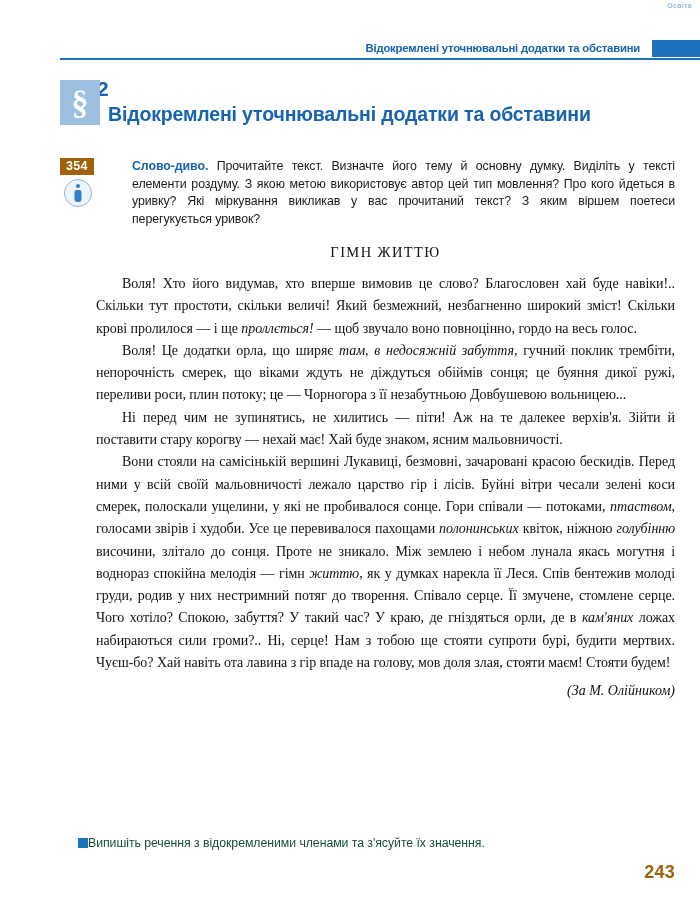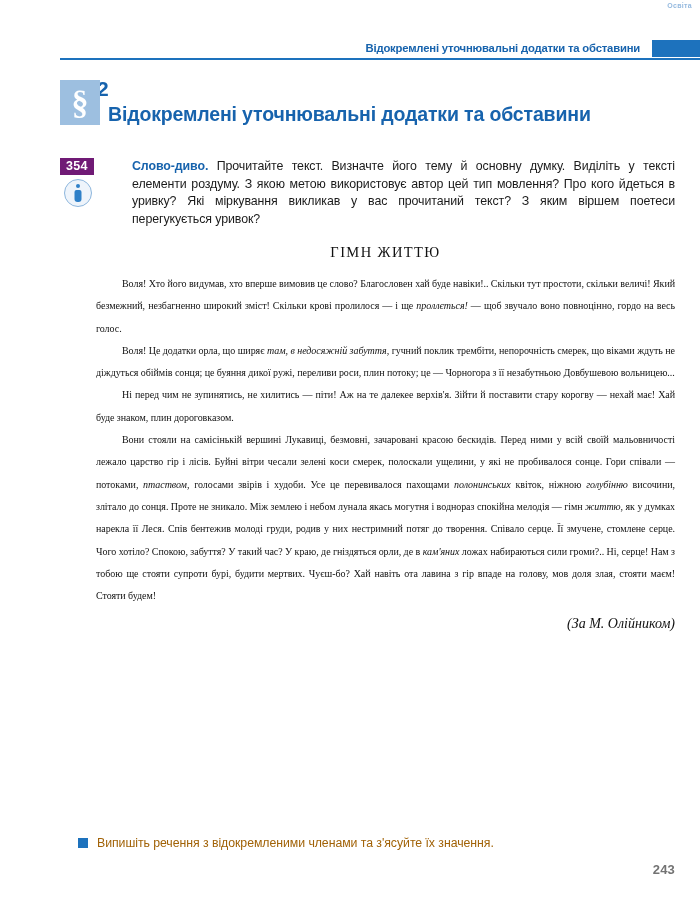--- a/index.html
+++ b/index.html
@@ -111,21 +111,21 @@
     right: 25px;
   }
   .ex-gutter {
     position: absolute;
     left: 0;
     top: 0;
     width: 38px;
   }
   .ex-number {
     display: block;
-    background: #701a75;
+    background: #a16207;
     color: #ffffff;
     font-size: 12.5px;
     font-weight: bold;
     text-align: center;
     padding: 1px 0 2px 0;
     width: 34px;
     letter-spacing: 0.3px;
   }
   .ex-icon {
     margin-top: 4px;
@@ -181,21 +181,21 @@
   }
   .reading-title {
     text-align: center;
     font-size: 14.5px;
     line-height: 18px;
     letter-spacing: 1.4px;
     margin-bottom: 12px;
   }
   .reading p {
     margin: 0;
-    font-size: 10px;
+    font-size: 14px;
     line-height: 22.3px;
     text-align: justify;
     text-indent: 26px;
     letter-spacing: -0.05px;
   }
   .reading p em {
     font-style: italic;
   }
   .attribution {
     margin-top: 9px;
@@ -214,35 +214,34 @@
     align-items: flex-start;
   }
   .task-bullet {
     width: 10px;
     height: 10px;
     background: #1d72bd;
     margin-top: 3px;
     flex: 0 0 auto;
   }
   .task-text {
-    margin-left: 9px;
     font-size: 12.3px;
     line-height: 16px;
+    color: #14532d;
+    letter-spacing: -0.05px;
+  }
+
+  
+  .page-number {
+    position: absolute;
+    right: 25px;
+    top: 862px;
+    font-size: 18px;
+    font-weight: bold;
     color: #a16207;
-    letter-spacing: -0.05px;
-  }
-
-  
-  .page-number {
-    position: absolute;
-    right: 25px;
-    top: 862px;
-    font-size: 13px;
-    font-weight: bold;
-    color: #737373;
     letter-spacing: 0.2px;
   }
 </style>
 </head>
 <body>
 
 <div class="watermark">Освіта</div>
 
 <div class="running-head">
   <div class="running-head-text">Відокремлені уточнювальні додатки та обставини</div>
@@ -267,21 +266,21 @@
   <div class="ex-text">
     <span class="ex-lead">Слово-диво.</span><span> Прочитайте текст. Визначте його тему й основну думку. Виділіть у тексті елементи роздуму. З якою метою використовує автор цей тип мовлення? Про кого йдеться в уривку? Які міркування викликав у вас прочитаний текст? З яким віршем поетеси перегукується уривок?</span>
   </div>
 </div>
 
 <div class="reading">
   <div class="reading-title">ГІМН ЖИТТЮ</div>
   <div id="passage-body">
       <p><span>Воля! Хто його видумав, хто вперше вимовив це слово? Благословен хай буде навіки!.. Скільки тут простоти, скільки величі! Який безмежний, незбагненно широкий зміст! Скільки крові пролилося — і ще </span><em>проллється!</em><span> — щоб звучало воно повноцінно, гордо на весь голос.</span></p>
       <p><span>Воля! Це додатки орла, що ширяє </span><em>там, в недосяжній забуття</em><span>, гучний поклик трембіти, непорочність смерек, що віками ждуть не діждуться обіймів сонця; це буяння дикої ружі, переливи роси, плин потоку; це — Чорногора з її незабутньою Довбушевою вольницею...</span></p>
-      <p><span>Ні перед чим не зупинятись, не хилитись — піти! Аж на те далекее верхів'я. Зійти й поставити стару корогву — нехай має! Хай буде знаком, плин дороговказом.</span></p>
+      <p><span>Ні перед чим не зупинятись, не хилитись — піти! Аж на те далекее верхів'я. Зійти й поставити стару корогву — нехай має! Хай буде знаком, ясним мальовничості.</span></p>
       <p><span>Вони стояли на самісінькій вершині Лукавиці, безмовні, зачаровані красою бескидів. Перед ними у всій своїй мальовничості лежало царство гір і лісів. Буйні вітри чесали зелені коси смерек, полоскали ущелини, у які не пробивалося сонце. Гори співали — потоками, </span><em>птаством</em><span>, голосами звірів і худоби. Усе це перевивалося пахощами </span><em>полонинських</em><span> квіток, ніжною </span><em>голубінню</em><span> височини, злітало до сонця. Проте не зникало. Між землею і небом лунала якась могутня і воднораз спокійна мелодія — гімн </span><em>життю</em><span>, як у думках нарекла її Леся. Спів бентежив молоді груди, родив у них нестримний потяг до творення. Співало серце. Її змучене, стомлене серце. Чого хотіло? Спокою, забуття? У такий час? У краю, де гніздяться орли, де в </span><em>кам'яних</em><span> ложах набираються сили громи?.. Ні, серце! Нам з тобою ще стояти супроти бурі, будити мертвих. Чуєш-бо? Хай навіть ота лавина з гір впаде на голову, мов доля злая, стояти маєм! Стояти будем!</span></p>
     </div>
   <div class="attribution">(За М. Олійником)</div>
 </div>
 
 <div class="task-line">
   <span class="task-bullet"></span>
   <span class="task-text">Випишіть речення з відокремленими членами та з'ясуйте їх значення.</span>
 </div>
 

